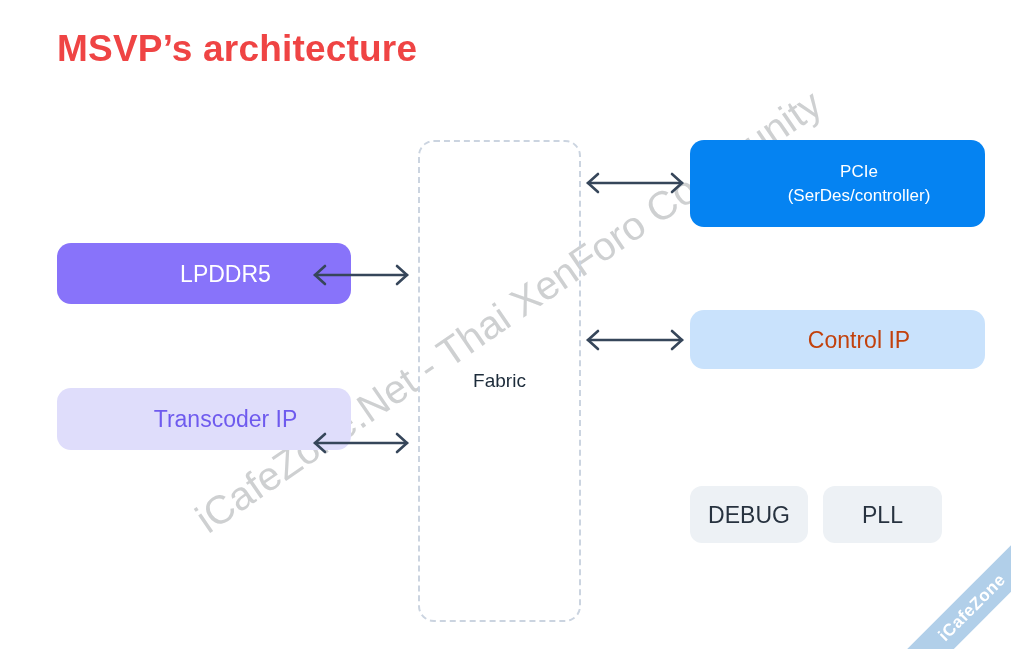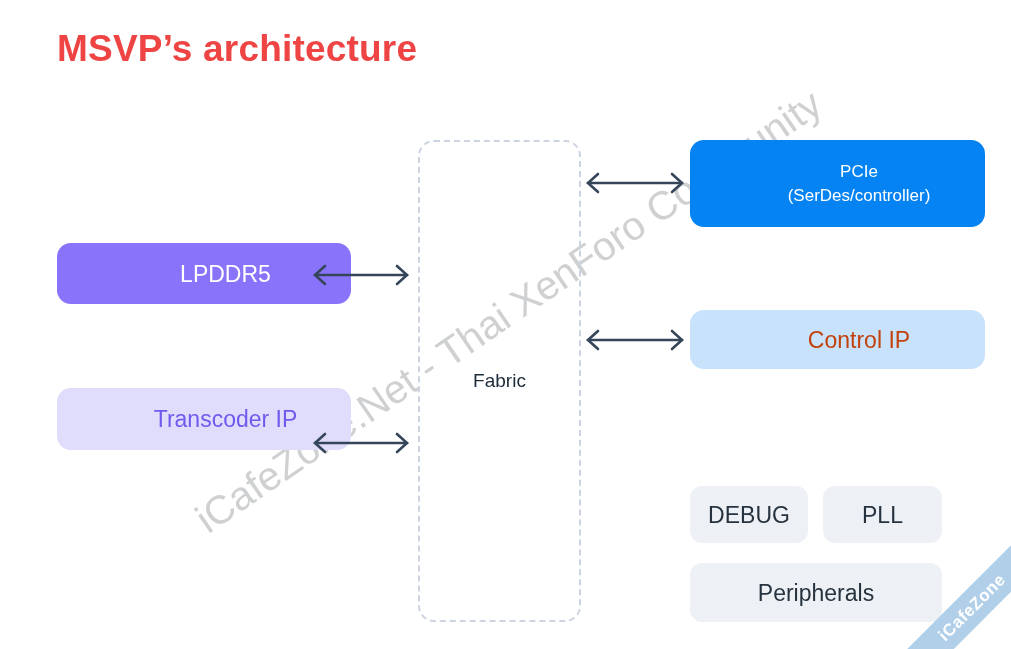--- a/index.html
+++ b/index.html
@@ -75,23 +75,20 @@
   </div>
 
   <div class="block r12 blk-debug" style="background: rgb(237, 241, 245); color: rgb(39, 50, 63);">
     <span>DEBUG</span>
   </div>
 
   <div class="block r12 blk-pll" style="background: rgb(237, 241, 245); color: rgb(39, 50, 63);">
     <span>PLL</span>
   </div>
 
-  <div class="block r12 blk-peripherals" style="background: rgb(237, 241, 245); color: rgb(39, 50, 63);">
-    <span>Peripherals</span>
-  </div>
 
   <svg class="arrow" style="left: 584px; top: 170px; color: rgb(54, 70, 90);" width="102" height="26" viewBox="0 0 102 26">
     <g stroke="currentColor" stroke-width="2.6" fill="none" stroke-linecap="round">
       <path d="M4 13 H98"></path>
         <path d="M14 4 L4 13 L14 22"></path>
         <path d="M88 4 L98 13 L88 22"></path>
     </g>
   </svg>
 
   <svg class="arrow" style="left: 311px; top: 262px; color: rgb(54, 70, 90);" width="100" height="26" viewBox="0 0 100 26">

